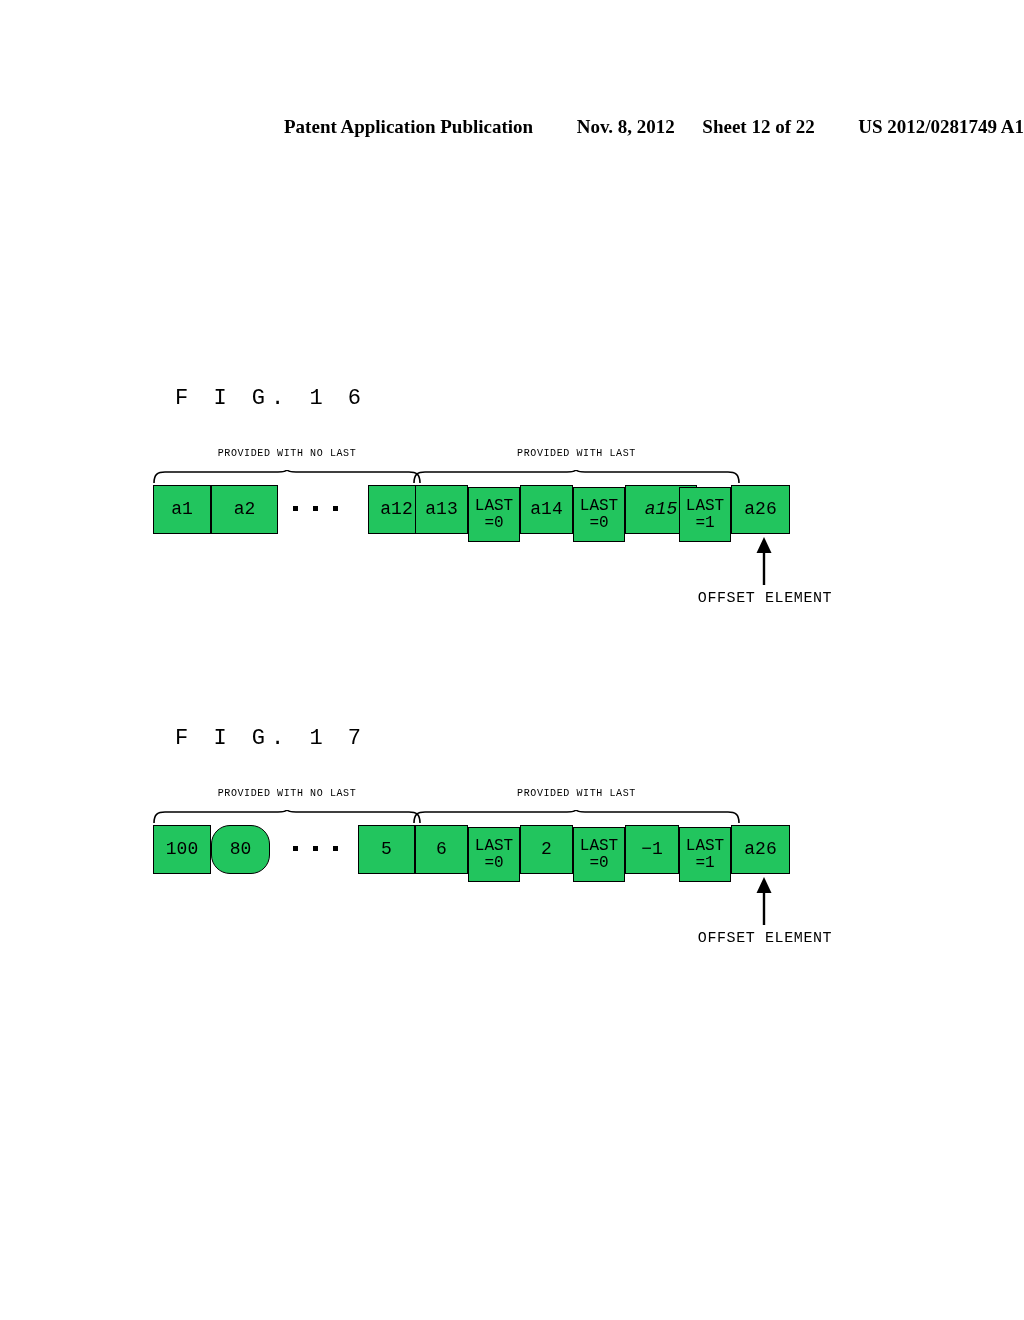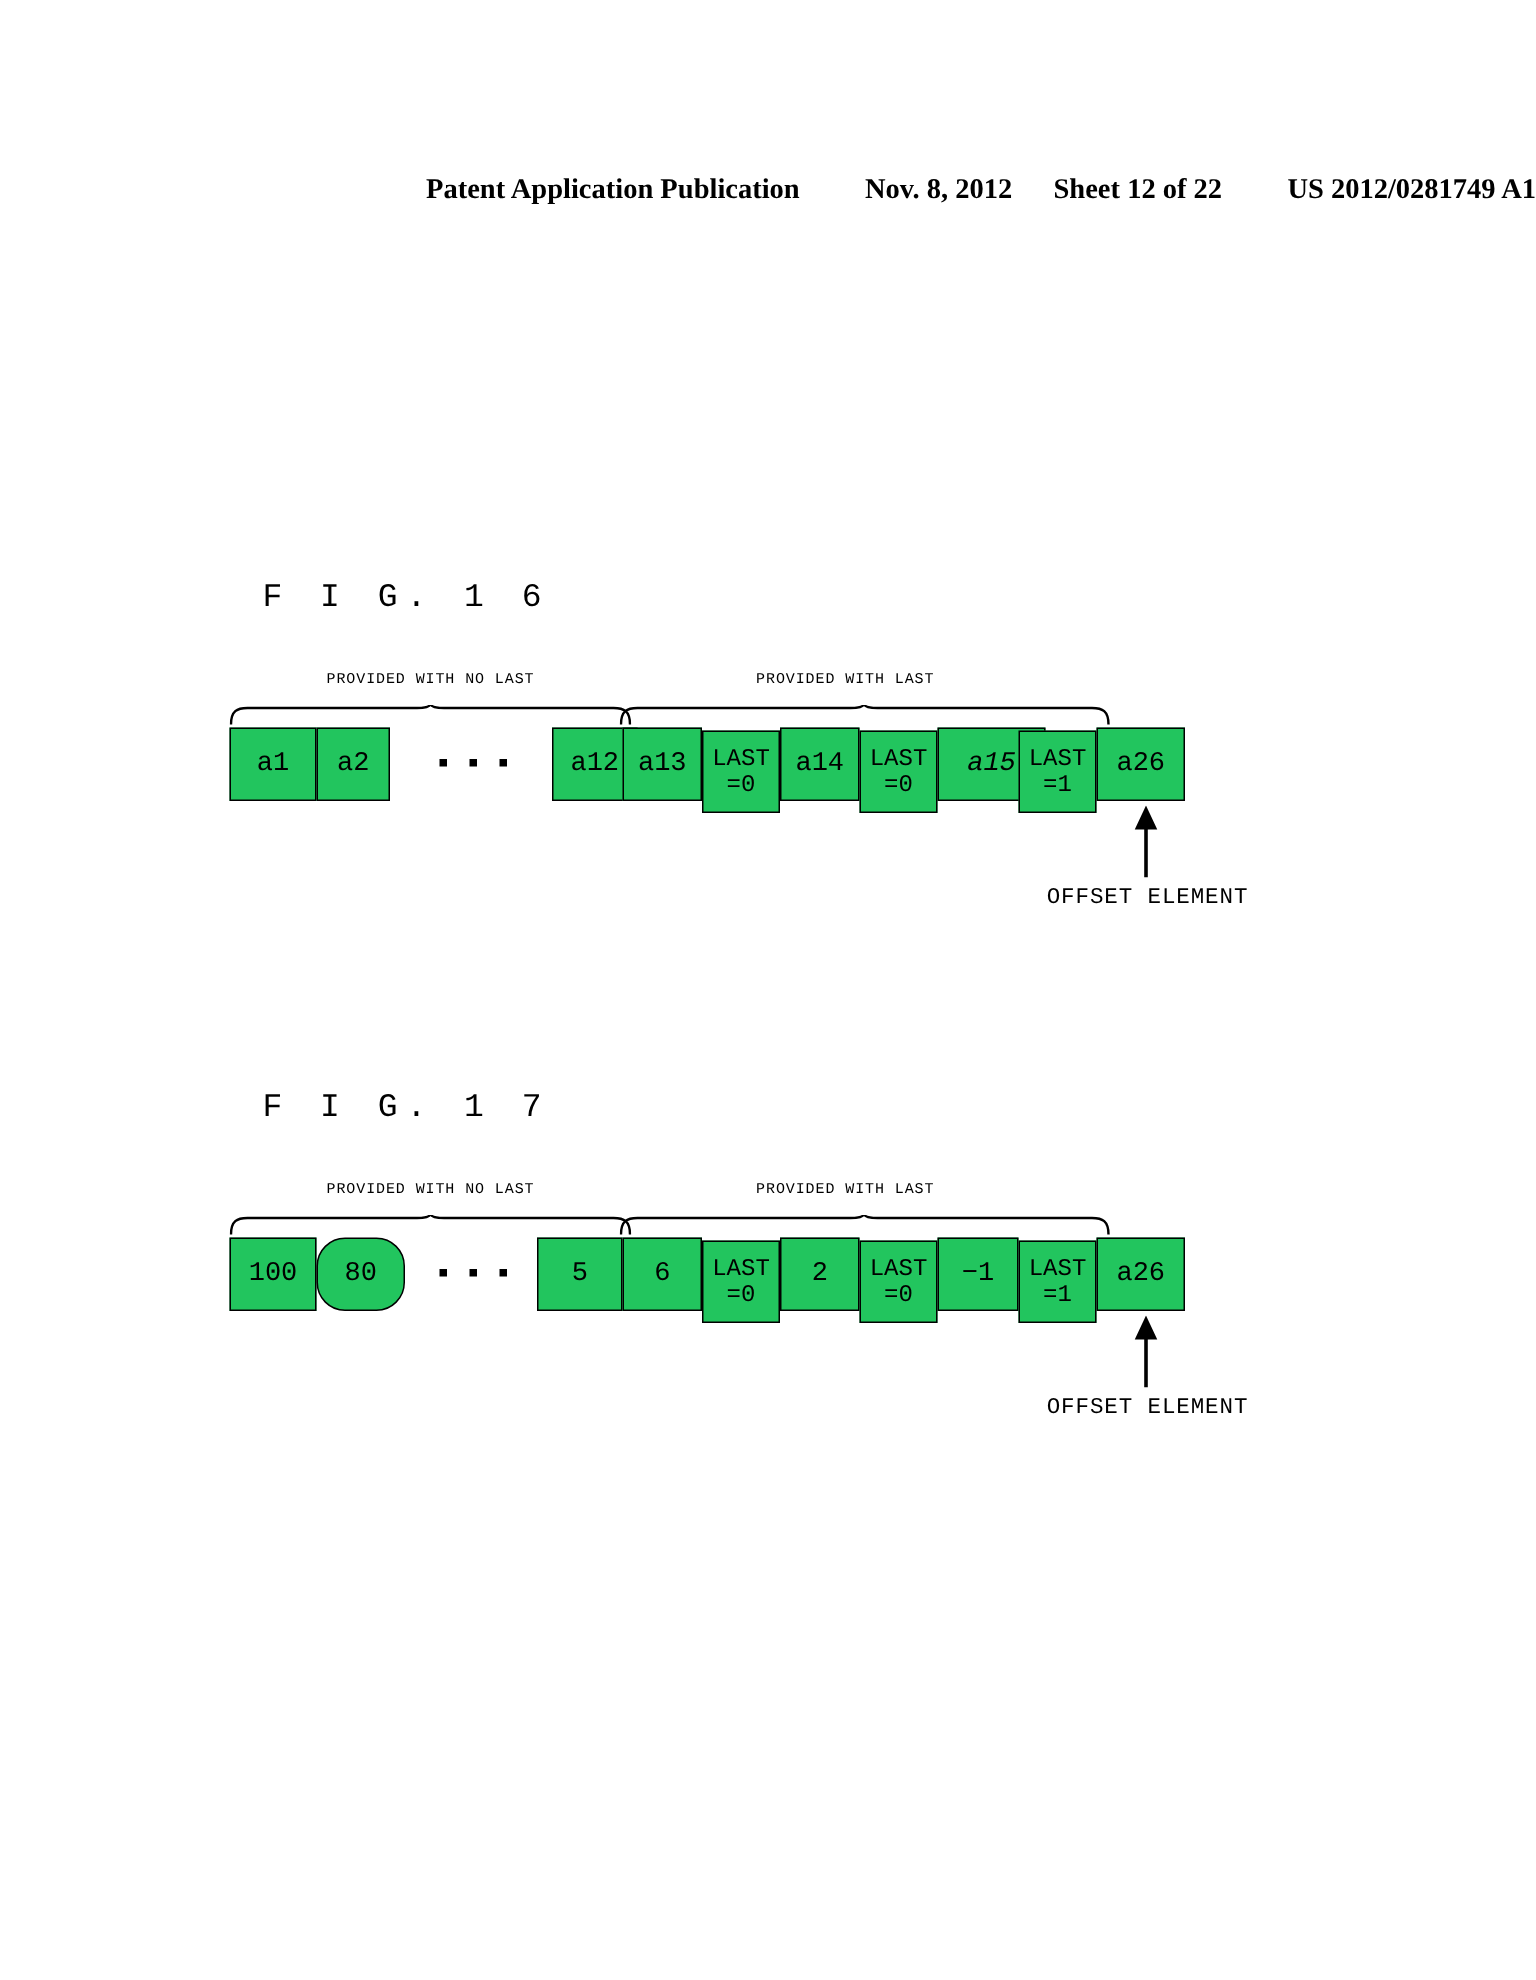--- a/index.html
+++ b/index.html
@@ -54,21 +54,21 @@
 
   .brace-label {
     position: absolute;
     font-family: "Liberation Mono", monospace;
     font-size: 10px;
     letter-spacing: 0.6px;
     white-space: nowrap;
     text-align: center;
   }
   .brace-label.left  { left: 153px;  top: 0px; width: 268px; }
-  .brace-label.right { left: 400px;  top: 0px; width: 327px; }
+  .brace-label.right { left: 413px;  top: 0px; width: 327px; }
 
   .brace { position: absolute; top: 22px; }
   .brace.left  { left: 153px; width: 268px; height: 14px; }
   .brace.right { left: 413px; width: 327px; height: 14px; }
   .brace svg { display: block; width: 100%; height: 100%; }
 
   
   .cells { position: absolute; left: 153px; top: 37px; height: 100px; }
 
   .cell {
@@ -148,21 +148,21 @@
       </svg>
     </div>
 
     <div class="cells">
       <div class="ellipsis">
           <i></i>
           <i></i>
           <i></i>
         </div>
     <div class="cell normal" style="left: 0px; width: 58px;">a1</div>
-        <div class="cell normal" style="left: 58px; width: 49px;">a2</div>
+        <div class="cell normal" style="left: 58px; width: 67px;">a2</div>
         <div class="cell normal" style="left: 215px; width: 57px;">a12</div>
         <div class="cell normal" style="left: 262px; width: 53px;">a13</div>
         <div class="cell last" style="left: 315px; width: 52px;">LAST
 =0</div>
         <div class="cell normal" style="left: 367px; width: 53px;">a14</div>
         <div class="cell last" style="left: 420px; width: 52px;">LAST
 =0</div>
         <div class="cell normal" style="left: 472px; width: 72px; font-style: italic;">a15</div>
         <div class="cell last" style="left: 526px; width: 52px;">LAST
 =1</div>

